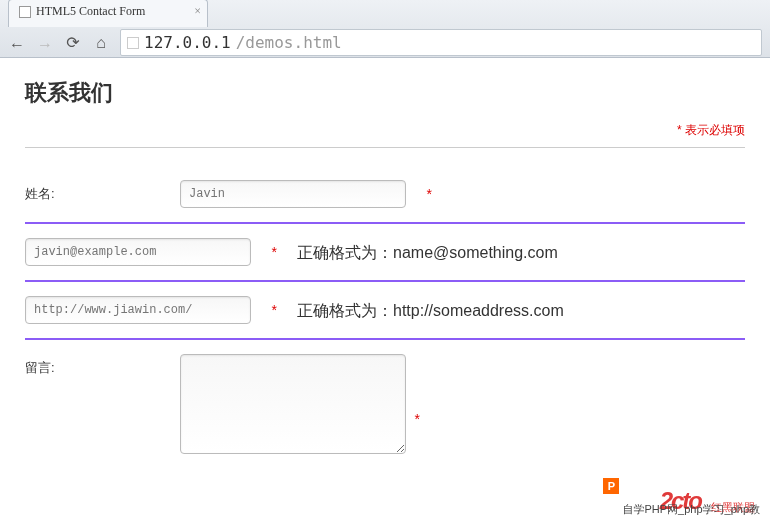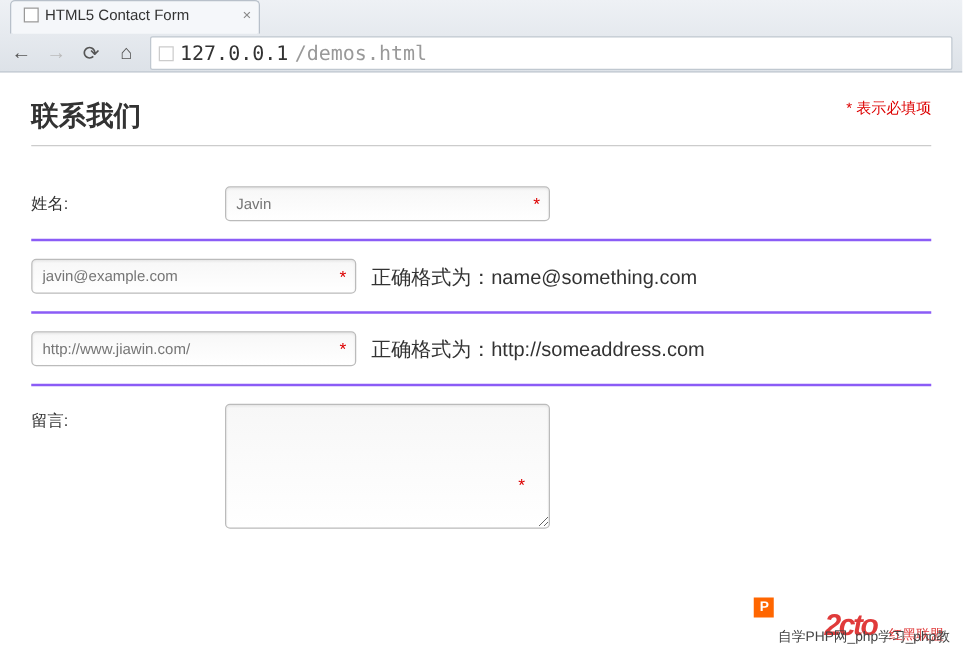--- a/index.html
+++ b/index.html
@@ -1,47 +1,47 @@
 <!DOCTYPE html>
 <html><head>
   <meta charset="utf-8">
   <style>
     * { margin: 0; padding: 0; box-sizing: border-box; }
     body { font-family: "Microsoft YaHei", Arial, sans-serif; font-size: 13px; color: #333; background: #fff; }
     
     
     .browser-chrome { height: 58px; background: linear-gradient(#eef1f5, #dde2e8); border-bottom: 1px solid #b8c0ca; }
     .tab-bar { height: 27px; display: flex; align-items: flex-end; padding-left: 8px; }
-    .tab { background: #f5f7fa; border: 1px solid #b8c0ca; border-bottom: none; border-radius: 4px 4px 0 0; padding: 4px 24px 8px 10px; font-size: 12px; position: relative; display: flex; align-items: center; gap: 5px; min-width: 200px; }
+    .tab { background: #f5f7fa; border: 1px solid #b8c0ca; border-bottom: none; border-radius: 4px 4px 0 0; padding: 4px 24px 8px 10px; font-size: 12px; position: relative; display: flex; align-items: center; gap: 5px; min-width: 200px; font-family: Liberation Serif, serif; }
     .tab-favicon { width: 12px; height: 12px; border: 1px solid #999; background: #fff; }
     .tab-close { position: absolute; right: 6px; color: #888; font-size: 12px; }
     .nav-bar { height: 31px; display: flex; align-items: center; padding: 0 8px; gap: 10px; }
     .nav-btn { width: 18px; height: 18px; display: flex; align-items: center; justify-content: center; color: #555; cursor: pointer; font-size: 16px; }
     .nav-btn.disabled { color: #bbb; }
     .url-bar { flex: 1; background: #fff; border: 1px solid #c0c8d0; border-radius: 2px; padding: 3px 6px; display: flex; align-items: center; gap: 5px; font-family: monospace; font-size: 16px; }
     .url-favicon { width: 12px; height: 12px; border: 1px solid #ccc; }
     .url-path { color: #999; }
     
     
     .page { padding: 20px 25px; max-width: 770px; }
     .header { display: flex; justify-content: space-between; align-items: flex-start; padding-bottom: 8px; border-bottom: 1px solid #ccc; margin-bottom: 18px; }
     .page-title { font-size: 22px; font-weight: bold; color: #333; }
-    .required-note { color: #d00; font-size: 12px; }
+    .required-note { color: #d00; font-size: 12px; margin-top: 44px; }
     
     .form-row { display: flex; align-items: flex-start; padding: 14px 0; border-bottom: 2px solid #8b5cf6; }
     .form-row:last-of-type { border-bottom: none; }
     .form-label { width: 155px; color: #333; padding-top: 5px; }
     .form-field-wrap { width: 260px; position: relative; }
     
     input[type=text], textarea {
-      width: 260px; padding: 6px 22px 6px 8px; font-size: 12px;
+      width: 226px; padding: 6px 22px 6px 8px; font-size: 12px;
       background: linear-gradient(#f7f7f7, #fff);
       border: 1px solid #bbb; border-radius: 4px;
       box-shadow: inset 0 1px 2px rgba(0,0,0,0.08);
-      color: #aaa; font-family: Liberation Sans, sans-serif;
+      color: #aaa; font-family: Liberation Mono, monospace;
     }
     textarea { height: 100px; resize: both; padding-right: 8px; }
     .req-star { position: absolute; right: 8px; top: 6px; color: #d00; font-size: 14px; }
     .req-star.textarea-star { top: auto; bottom: 30px; right: 20px; }
     
     .hint { margin-left: 12px; font-size: 16px; color: #333; padding-top: 5px; }
     
     .submit-row { padding: 15px 0 10px 155px; border-bottom: 1px solid #ccc; }
     .submit-btn {
       background: linear-gradient(#6cc644, #4fa81f);

